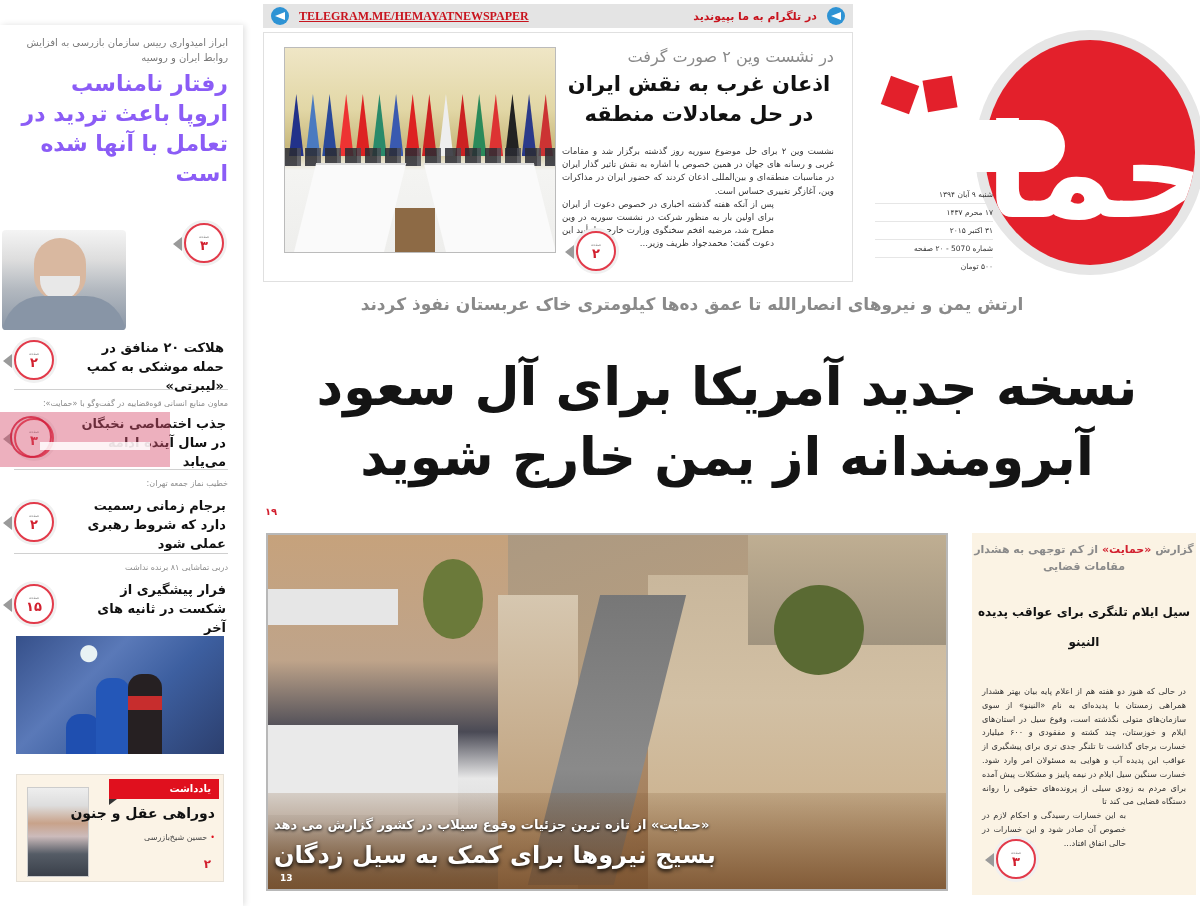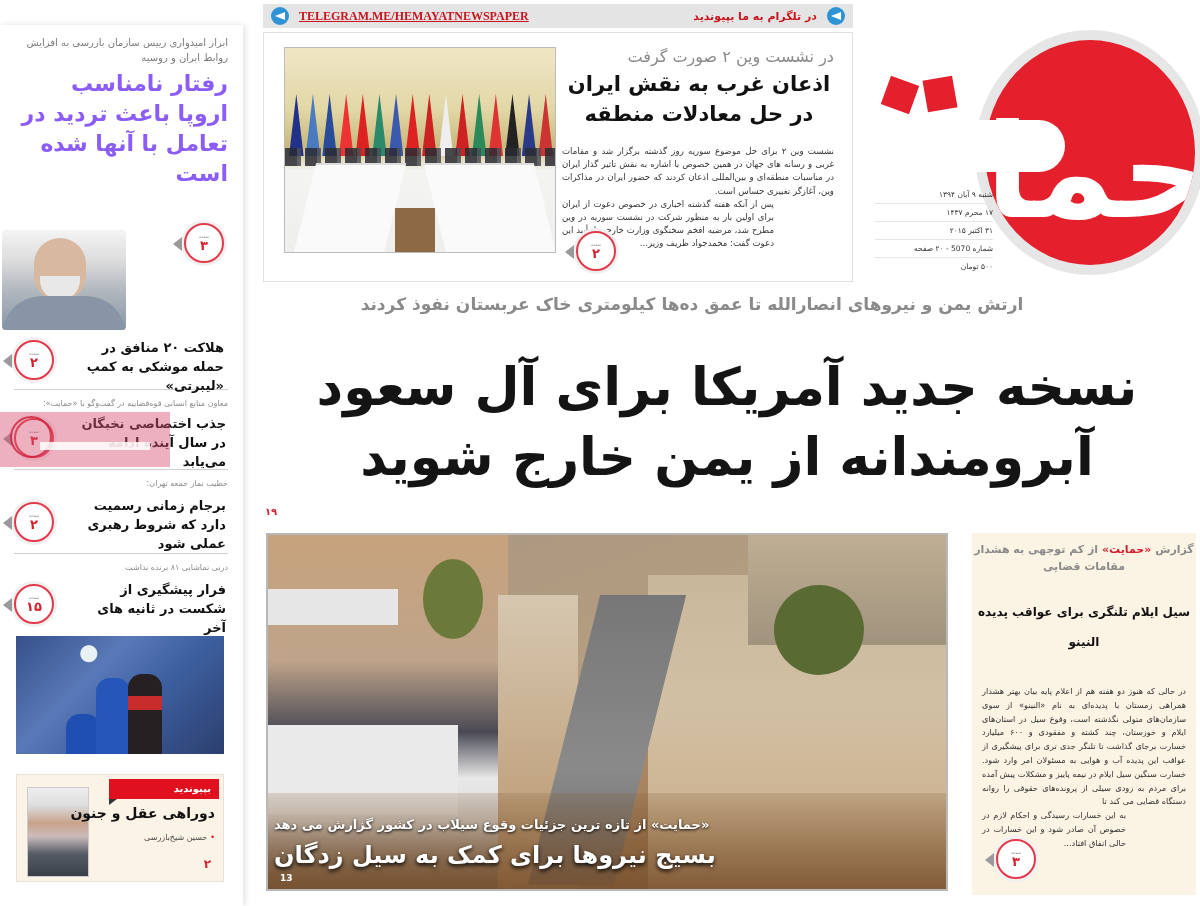--- a/index.html
+++ b/index.html
@@ -217,21 +217,21 @@
 </div>
 
 <div class="sport-photo">
   <div class="p3"></div>
     <div class="p1"></div>
     <div class="p2"></div>
     <div class="p2s"></div>
 </div>
 
 <div class="note-box">
-  <div class="note-tag">بپیوندید</div>
+  <div class="note-tag">یادداشت</div>
   <div class="note-photo"></div>
   <div class="note-title">دوراهی عقل و جنون</div>
   <div class="note-author">حسین شیخ‌بازرسی</div>
   <div class="note-page">۲</div>
 </div>
 
 <div class="telegram-bar">
   <div class="tg-group">
     <span class="tg-icon"></span>
     <span class="tg-fa">در تلگرام به ما بپیوندید</span>

